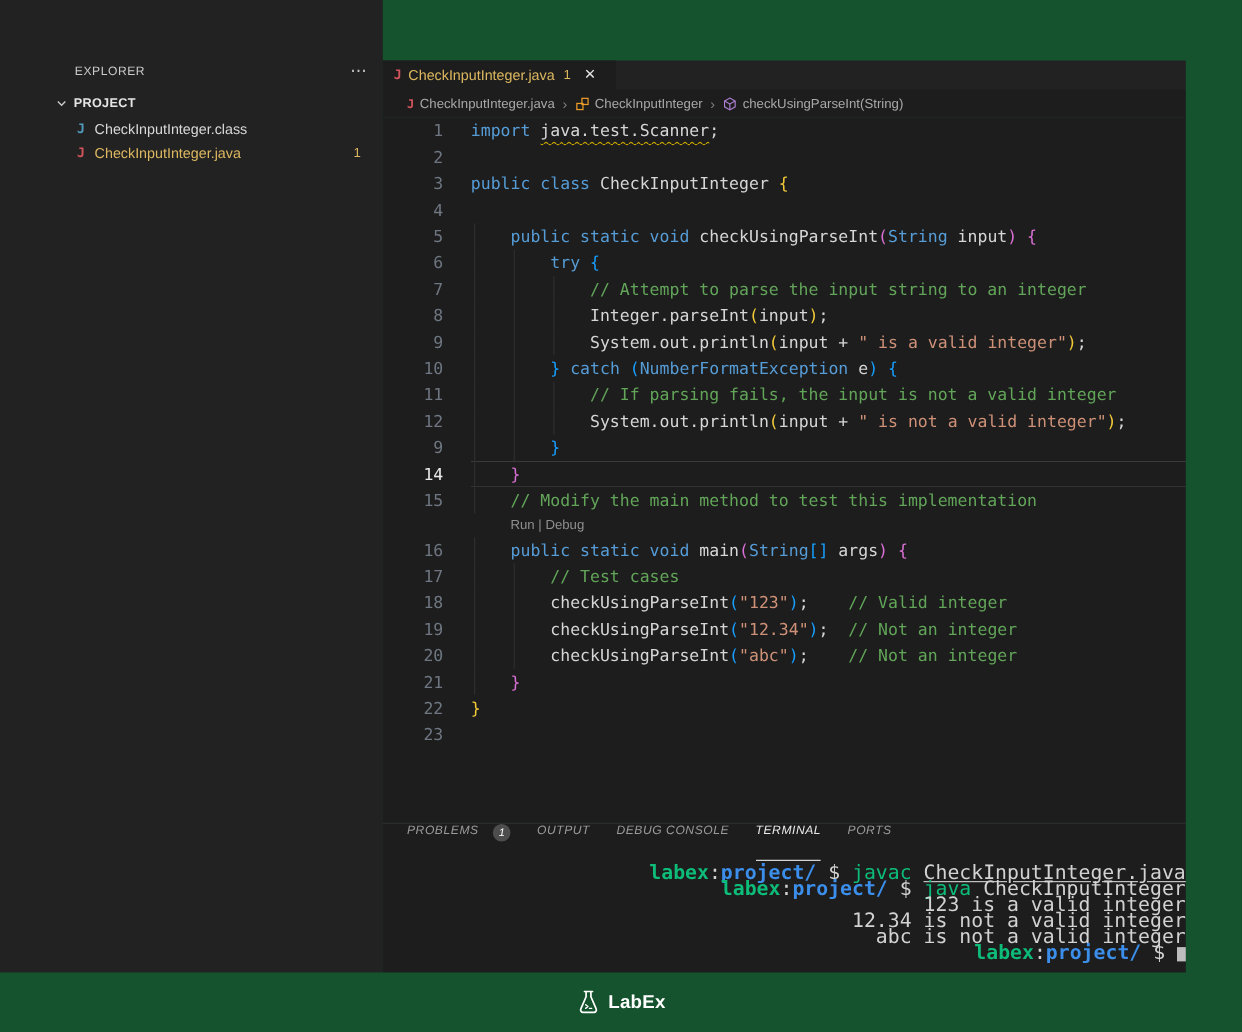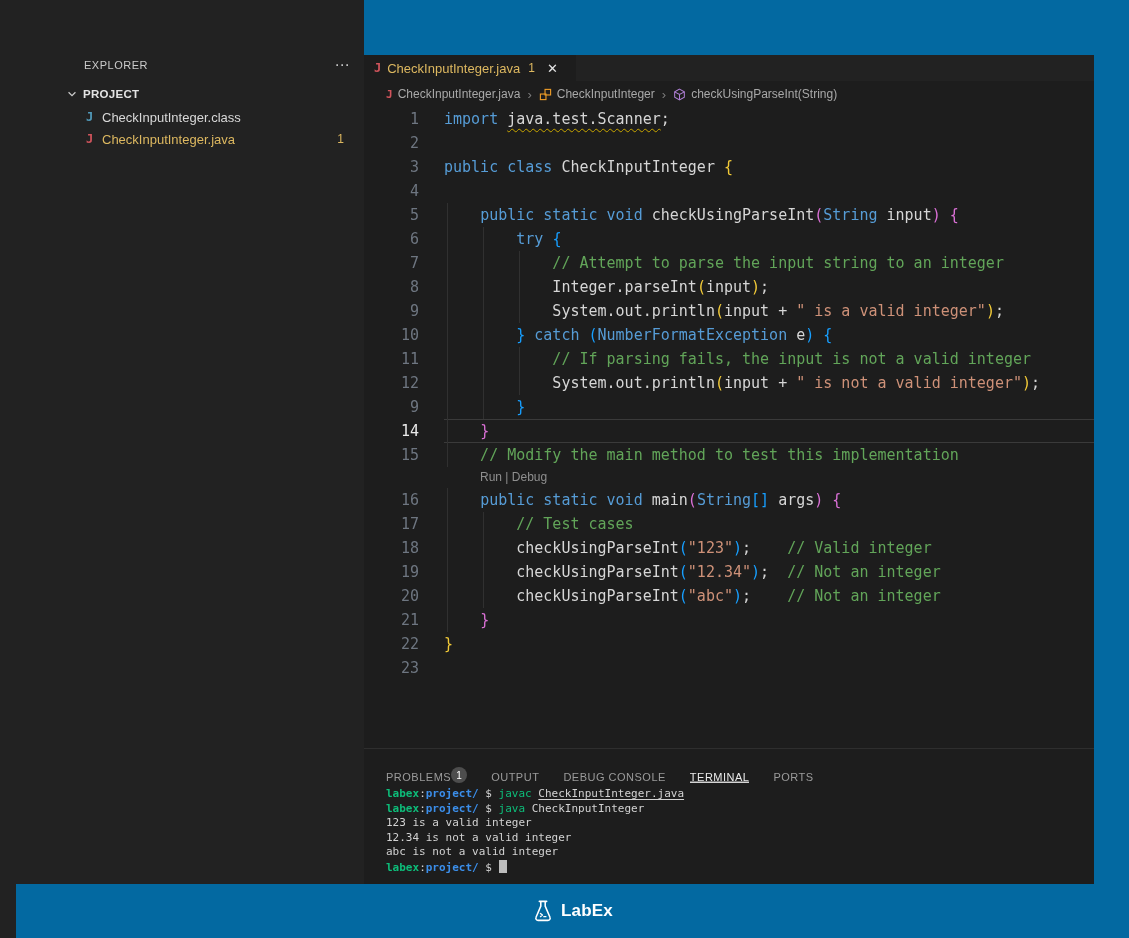--- a/index.html
+++ b/index.html
@@ -1,18 +1,18 @@
 <!DOCTYPE html>
 <html><head>
 <meta charset="utf-8">
 <style>
   * { margin:0; padding:0; box-sizing:border-box; }
   html,body { width:1129px; height:938px; overflow:hidden; background:#222222;
               font-family:"Liberation Sans","DejaVu Sans",sans-serif; }
-  .app { position:absolute; inset:0; background:#0369a1;margin-left:16px; }
+  .app { position:absolute; inset:0; background:#14532d; }
 
   
   .sidebar { position:absolute; left:0; top:0; width:348px; height:884px; background:#222222; }
   .sb-header { position:absolute; top:59px; left:68px; right:14px; display:flex;
                justify-content:space-between; align-items:center; color:#cbcbcb;
                font-size:11px; letter-spacing:.5px; }
   .dots { color:#c8c8c8; font-size:15px; cursor:pointer; line-height:10px; }
   .sb-project { position:absolute; top:88px; left:50px; display:flex; align-items:center;
                 gap:5px; color:#e4e4e4; font-weight:700; font-size:11.5px; letter-spacing:.3px; }
   .files { position:absolute; top:106px; left:0; right:0; }
@@ -52,27 +52,27 @@
           text-decoration-thickness:1px; text-underline-offset:4px; }
   .lens-row { height:21px; line-height:21px; padding-left:116px; font-size:12px;
               color:#8f8f8f; font-family:"Liberation Sans","DejaVu Sans",sans-serif; }
   .lens-link { cursor:pointer; }
 
   
   .panel { position:absolute; left:0; right:0; top:693px; height:136px; background:#1d1d1d;
            border-top:1px solid #2e2e2e; }
   .panel-tabs { display:flex; gap:24px; padding-left:22px; height:34px; align-items:center;
                 font-size:11px; letter-spacing:.5px; color:#9b9b9b; }
-  .ptab { display:flex; align-items:flex-end; gap:0; height:100%; cursor:pointer; }
+  .ptab { display:flex; align-items:flex-start; gap:13px; height:100%; cursor:pointer;font-style:italic; }
   .ptab.active { color:#eaeaea; box-shadow: inset 0 -1.5px 0 #d4d4d4; }
   .pbadge { width:16px; height:16px; border-radius:50%; background:#4d4d4d; color:#ffffff;
             font-size:10px; display:flex; align-items:center; justify-content:center;
             letter-spacing:0; }
   .terminal { padding:4px 0 0 22px; font-family:"DejaVu Sans Mono",monospace;
-              font-size:11px; line-height:14.5px; color:#d2d2d2; cursor:text; }
+              font-size:18px; line-height:14.5px; color:#d2d2d2; cursor:text;text-align:right; }
   .trow { white-space:pre; }
   .tg  { color:#0dbc79; font-weight:700; }
   .tb  { color:#3b8eea; font-weight:700; }
   .tgn { color:#0dbc79; }
   .tu  { text-decoration:underline; text-underline-offset:2px; }
   .tcur { display:inline-block; width:8px; height:13px; background:#bdbdbd;
           vertical-align:-2px; }
 
   
   .footer { position:absolute; left:0; bottom:0; width:100%; height:54px; display:flex;

